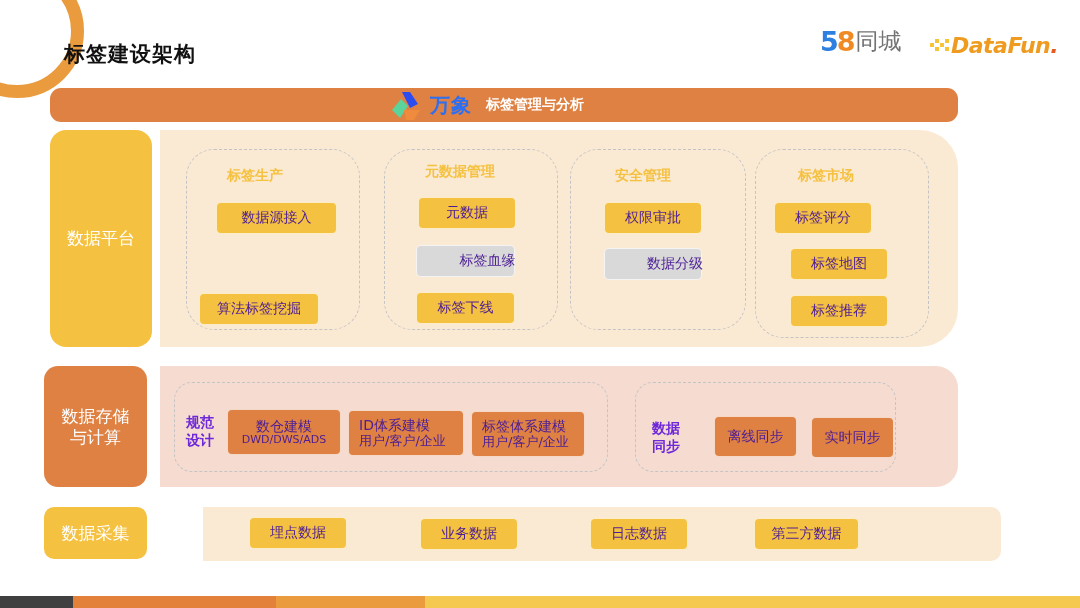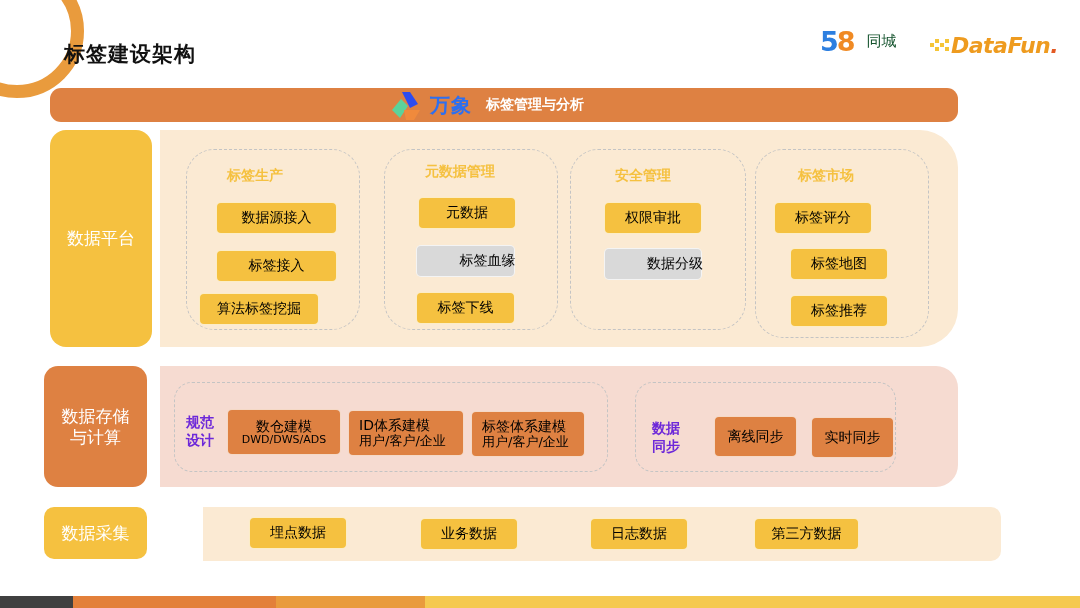--- a/index.html
+++ b/index.html
@@ -11,21 +11,21 @@
   
   .ring { left: -50px; top: -36px; width: 134px; height: 134px; border-radius: 50%;
           border: 13px solid #E99B3D; }
 
   .page-title { left: 64px; top: 40px; font-size: 21px; font-weight: bold; color: #111; letter-spacing: 1px; }
 
   
   .logo58 { left: 820px; top: 26px; height: 30px; display: flex; align-items: center; }
   .logo58 .n5 { font-size: 27px; font-weight: bold; color: #2D7FE0; font-family: "DejaVu Sans", sans-serif; line-height: 1; }
   .logo58 .n8 { font-size: 27px; font-weight: bold; color: #F08A24; line-height: 1; margin-left: -2px; }
-  .logo58 .txt { font-size: 15px; color: #14532d; margin-left: 11px; line-height: 1; }
+  .logo58 .txt { font-size: 23px; color: #737373; margin-left: 0; line-height: 1; }
   .logo-df { left: 930px; top: 30px; height: 30px; display: flex; align-items: center; }
   .logo-df .dots { width: 20px; height: 16px; position: relative; margin-right: 1px; }
   .logo-df .dots i { position: absolute; width: 4px; height: 4px; background: #F5C537; }
   .logo-df .txt { font-size: 22px; font-weight: bold; font-style: italic; color: #EE9B1F; letter-spacing: -0.5px; }
   .logo-df .txt b { color: #E35A23; }
 
   
   .banner { left: 50px; top: 88px; width: 908px; height: 34px; background: #DE8142; border-radius: 11px; }
   .banner-inner { position: absolute; left: 340px; top: 0; height: 34px; display: flex; align-items: center; }
   .wx-icon { width: 36px; height: 30px; position: relative; margin-right: 4px; }
@@ -41,21 +41,21 @@
 
   
   .p-platform { left: 160px; top: 130px; width: 798px; height: 217px; background: #FBEAD3; border-radius: 0 38px 38px 0; }
   .p-storage { left: 160px; top: 366px; width: 798px; height: 121px; background: #F6DBD1; border-radius: 0 22px 22px 0; }
   .p-collect { left: 160px; top: 507px; width: 798px; height: 54px; background: #FBEAD3; border-radius: 0 10px 10px 0; margin-left: 43px; }
 
   .group { position: absolute; border: 1.5px dashed #C4C4C4; border-radius: 28px; }
   .group-title { position: absolute; font-size: 14px; font-weight: bold; color: #F5C140; white-space: nowrap; }
 
   .chip { position: absolute; display: flex; align-items: center; justify-content: center;
-          color: #000000; font-size: 14px; border-radius: 5px; border: 1px solid rgba(255,255,255,0.7); white-space: nowrap; }
+          color: #4c1d95; font-size: 14px; border-radius: 5px; border: 1px solid rgba(255,255,255,0.7); white-space: nowrap; }
   .chip.y { background: #F5C140; }
   .chip.g { background: #D9D9D9; padding-left: 44px; }
   .chip.o { background: #DE8142; flex-direction: column; line-height: 1.15; }
   .chip.o .main { font-size: 14px; }
   .chip.o .sub { font-size: 11px; }
 
   .side-title { position: absolute; font-size: 14px; font-weight: bold; color: #6d28d9; line-height: 1.3; text-align: center; }
 
   
   .footer { left: 0; top: 596px; width: 1080px; height: 12px; display: flex; }
@@ -98,21 +98,20 @@
     <span class="banner-label">标签管理与分析</span>
   </div>
 </div>
 
 <div class="abs layer-label l-platform">数据平台</div>
 <div class="abs p-platform">
 
   <div class="group" style="left:26px;top:19px;width:174px;height:181px;">
     <div class="group-title" style="left:40px;top:17px;">标签生产</div>
     <div class="chip y" style="left:29px;top:52px;width:121px;height:32px;">数据源接入</div>
-    <div class="chip y" style="left:29px;top:100px;width:121px;height:32px;">标签接入</div>
     <div class="chip y" style="left:12px;top:143px;width:120px;height:32px;">算法标签挖掘</div>
   </div>
 
   <div class="group" style="left:224px;top:19px;width:174px;height:181px;">
     <div class="group-title" style="left:40px;top:13px;">元数据管理</div>
     <div class="chip y" style="left:33px;top:47px;width:98px;height:32px;">元数据</div>
     <div class="chip g" style="left:31px;top:95px;width:99px;height:32px;">标签血缘</div>
     <div class="chip y" style="left:31px;top:142px;width:99px;height:32px;">标签下线</div>
   </div>
 

